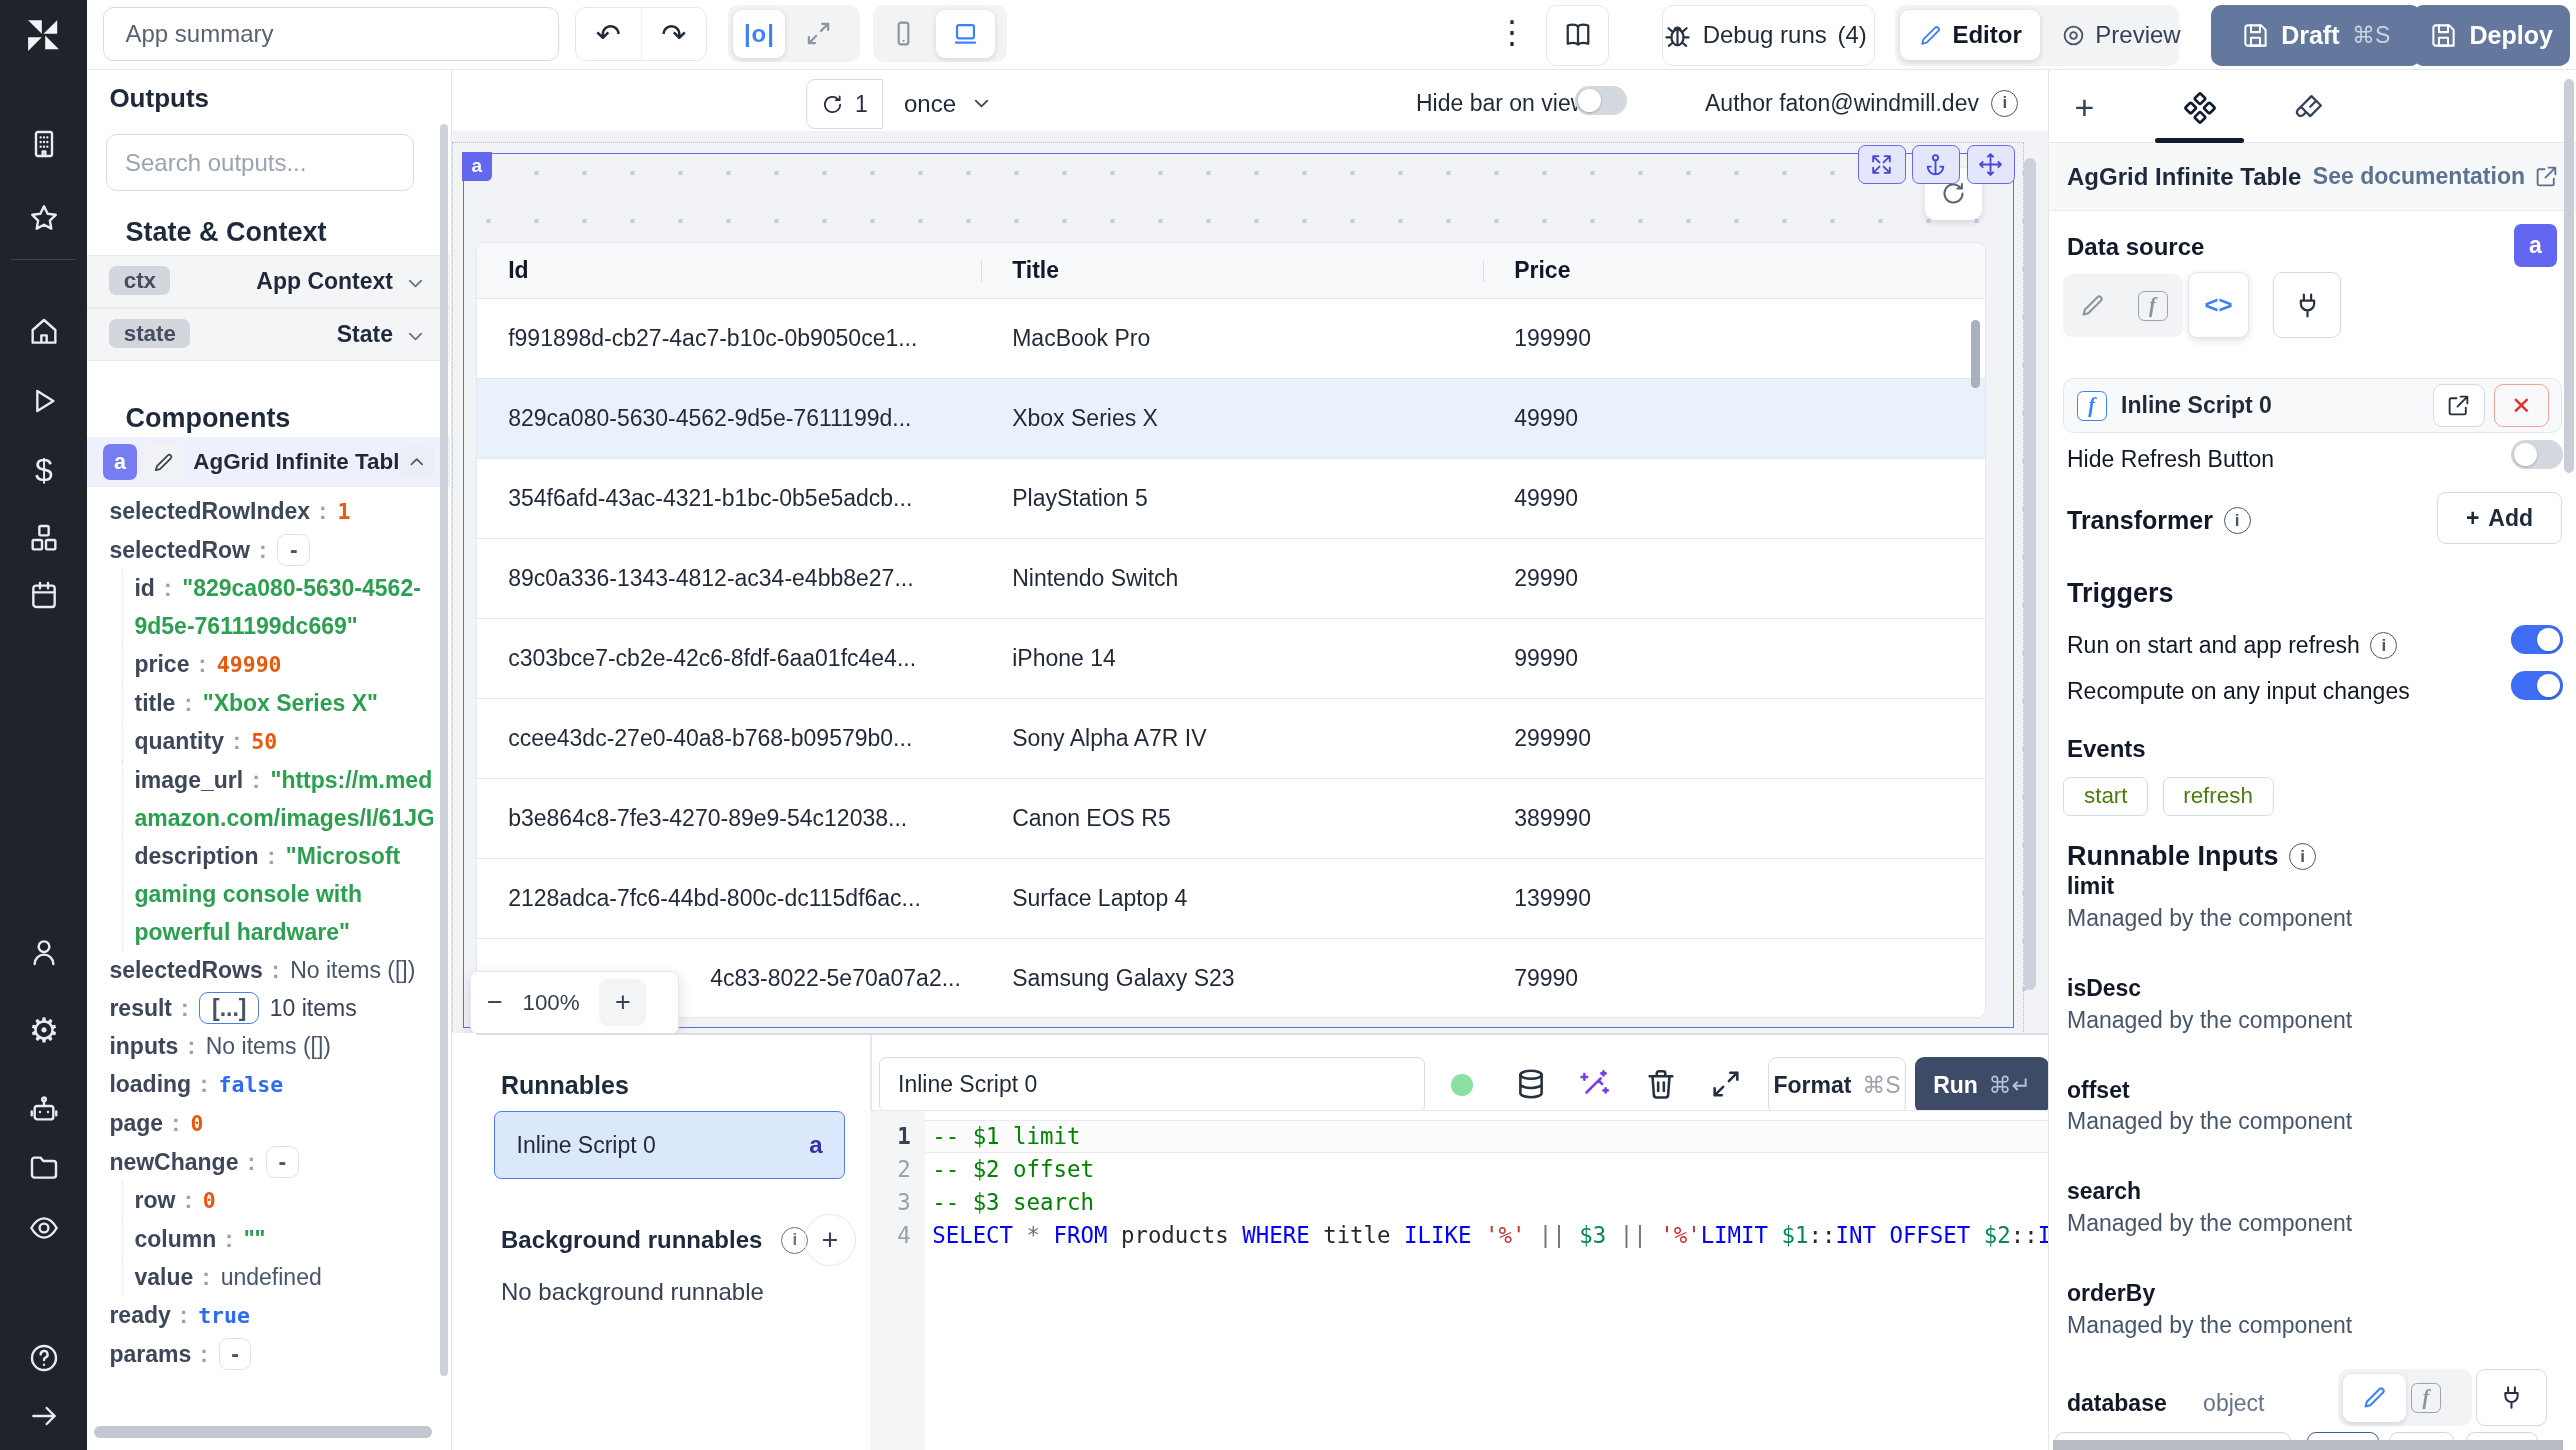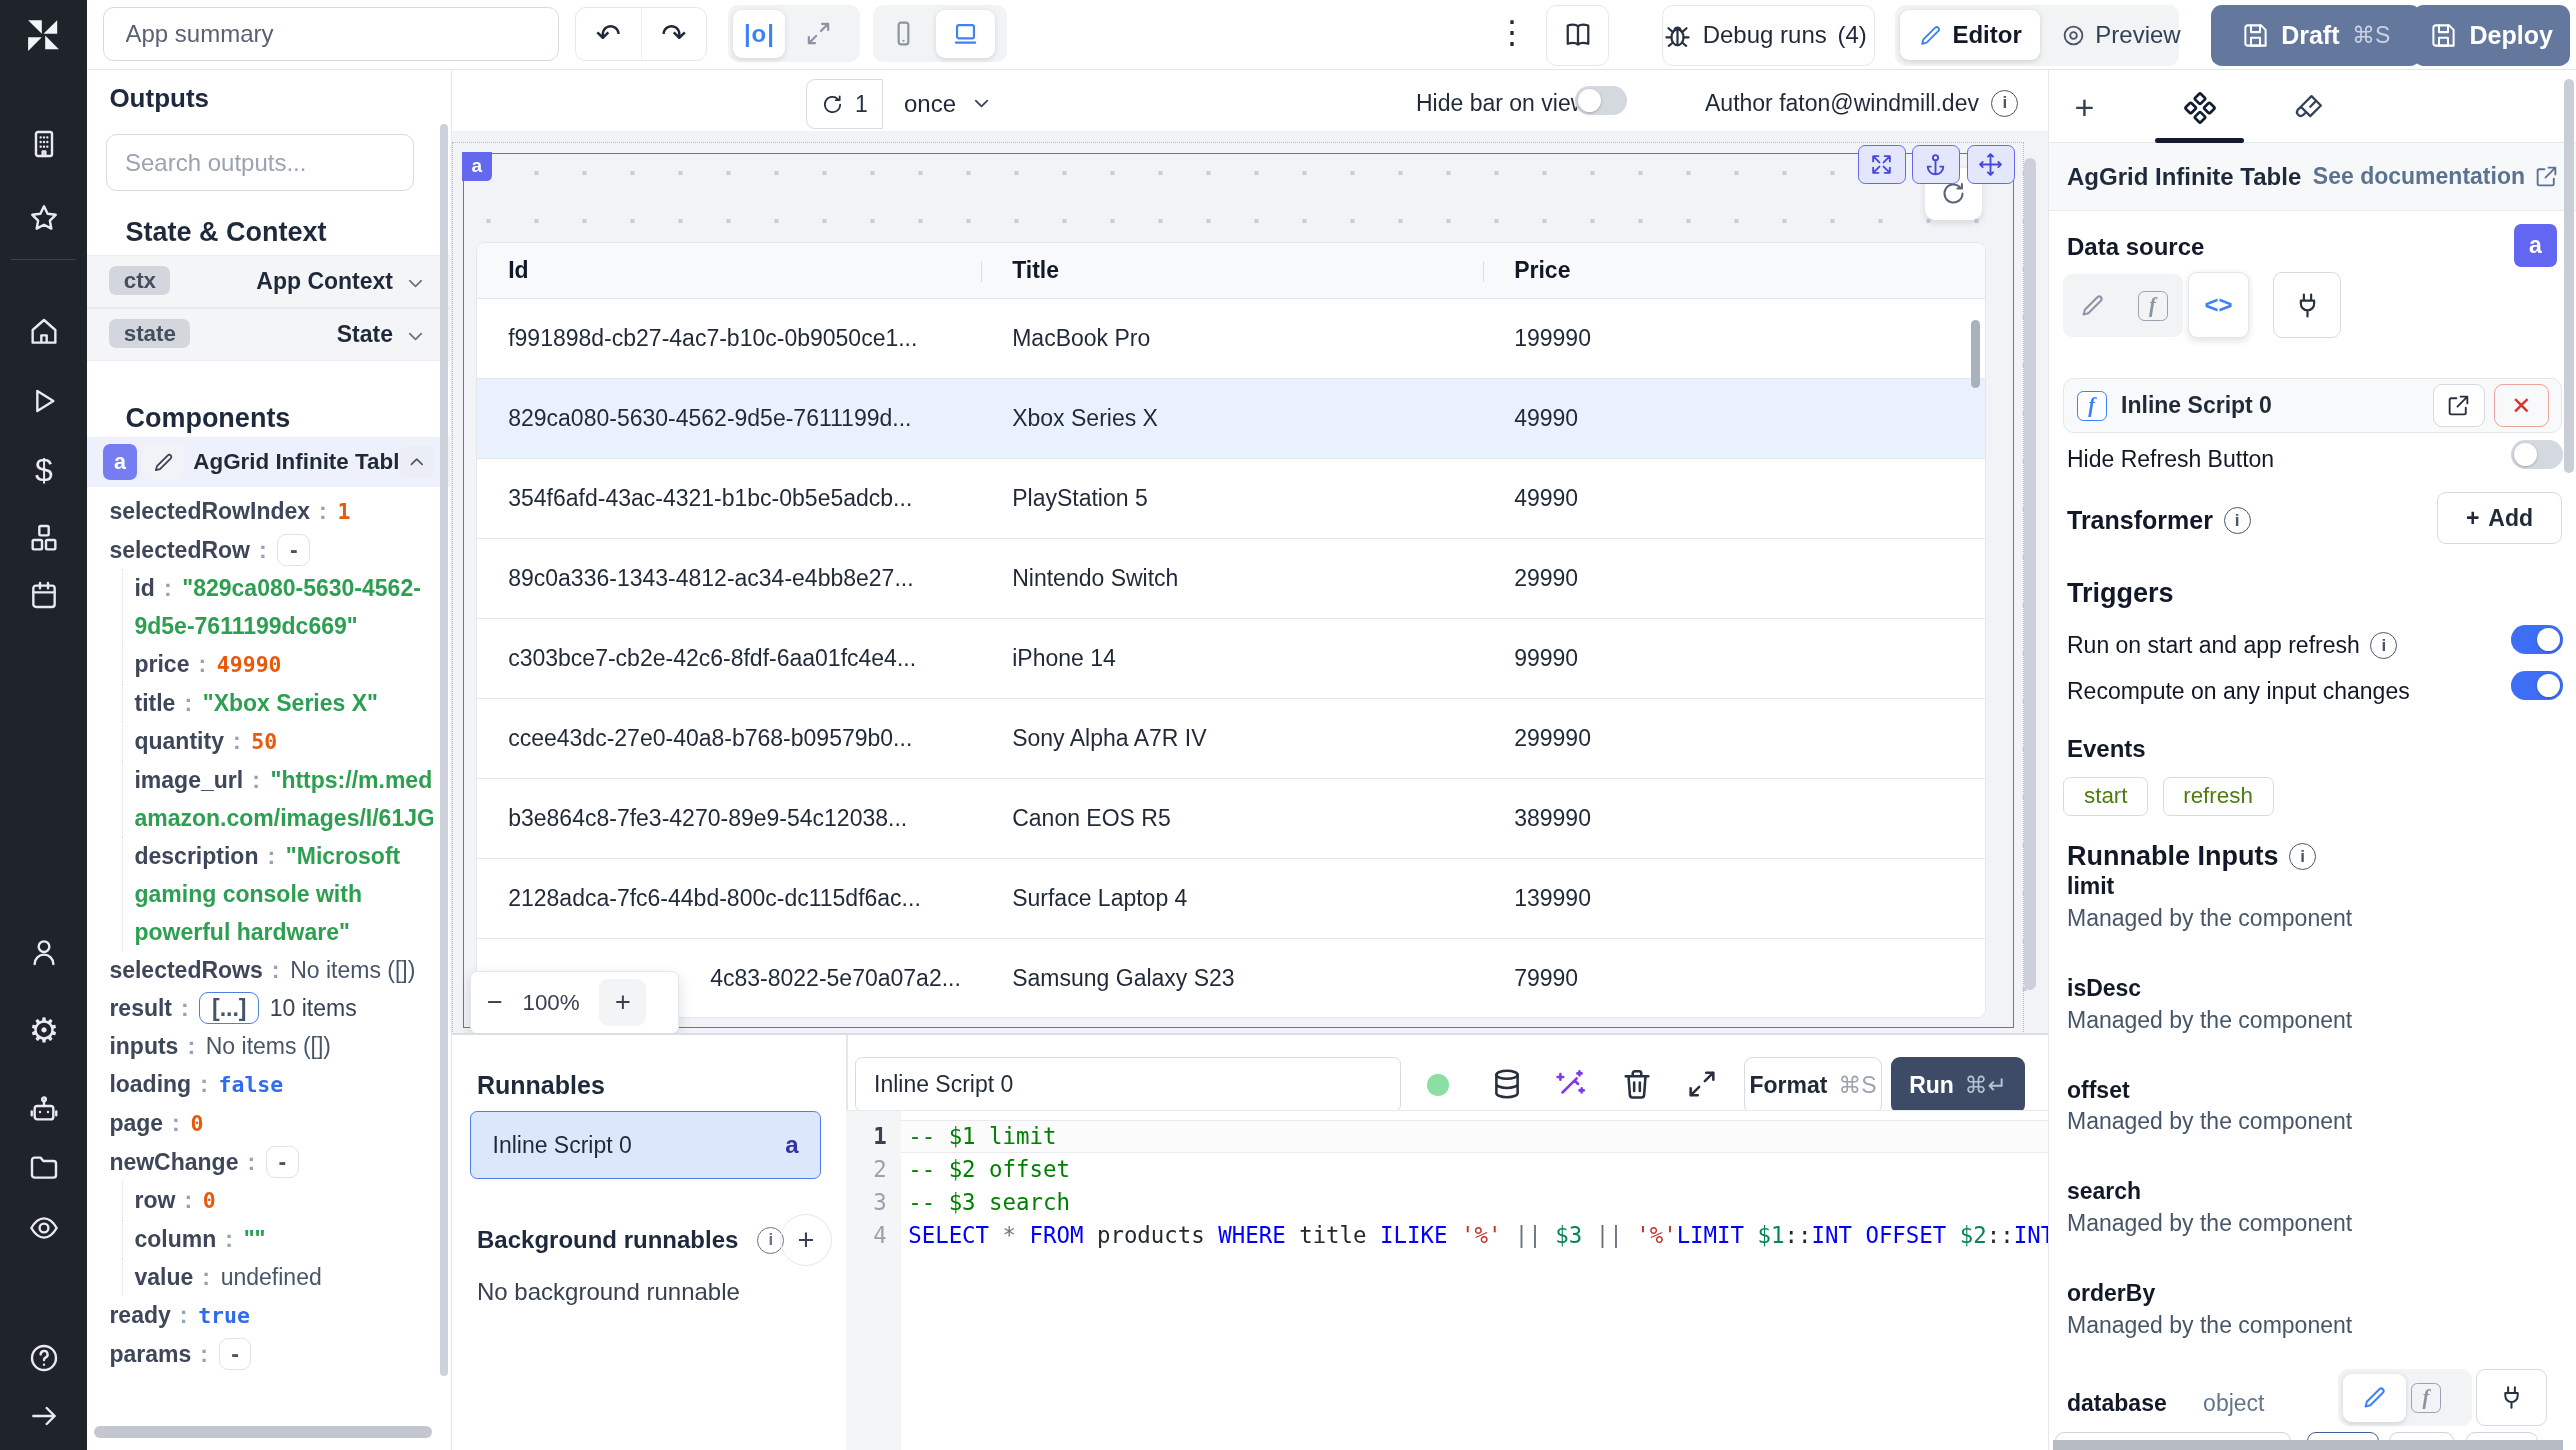--- a/index.html
+++ b/index.html
@@ -98,21 +98,21 @@
   .gbody .cell { padding-left:31px; white-space:nowrap; overflow:hidden; }
   .gbody .trow.shift .cell.cid { padding-left:233px; }
   .gt-scroll { position:absolute; right:5.4px; top:77px; width:9px; height:68px; background:#a9b1bd; border-radius:4.5px; }
   .zoomctl { position:absolute; left:18px; top:840px; width:209px; height:63px; background:#fff; border:0.9px solid #e4e7ec; border-radius:7.2px; box-shadow:0 5.4px 14.3px rgba(15,23,42,.14); display:flex; align-items:center; padding:0 16px; gap:19.7px; z-index:4; }
   .zoomctl .zbtn { font-size:27px; color:#374151; cursor:pointer; }
   .zoomctl .zlevel { font-size:22.4px; color:#374151; }
   .zoomctl .zplus { width:47px; height:47px; background:#f3f4f6; border-radius:9px; display:flex; align-items:center; justify-content:center; }
   .cv-scroll { position:absolute; left:1572px; top:27px; width:11.6px; height:832px; background:#cbd0da; border-radius:6.3px; }
 
   
-  .bottompanel { position:absolute; left:452px; top:1033px; width:1597px; height:418px; background:#fff; border-top:2.7px solid #dadee4; z-index:3; }
+  .bottompanel { position:absolute; left:476px; top:1033px; width:1597px; height:418px; background:#fff; border-top:2.7px solid #dadee4; z-index:3; }
   .bp-title { position:absolute; left:25px; top:36px; font-size:25px; font-weight:bold; color:#1e293b; }
   .run-item { position:absolute; left:18px; top:76px; width:351px; height:68px; background:#dbe7fb; border:1.8px solid #4c7ce8; border-radius:7.2px; display:flex; align-items:center; justify-content:space-between; padding:0 21.5px; cursor:pointer; }
   .run-item .nm { font-size:23px; color:#1f2937; }
   .run-item .ab { font-size:24px; font-weight:bold; color:#3730a3; }
   .bg-run { position:absolute; left:25px; top:191px; font-size:24px; font-weight:bold; color:#1e293b; display:flex; align-items:center; gap:19px; }
   .bg-add { position:absolute; left:328px; top:179px; width:52px; height:52px; border:1.8px solid #e5e7eb; border-radius:50%; display:flex; align-items:center; justify-content:center; font-size:29px; color:#374151; cursor:pointer; }
   .bg-empty { position:absolute; left:25px; top:243px; font-size:24px; color:#374151; }
   .bp-div { position:absolute; left:394px; top:0; width:1.8px; height:418px; background:#e5e7eb; }
   .ed-name { position:absolute; left:403px; top:22.4px; width:546px; height:55px; border:1.8px solid #d6dae1; border-radius:7.2px; padding:0 18px; font-size:23px; color:#1f2937; outline:none; }
   .ed-dot { position:absolute; left:975px; top:39px; width:21.5px; height:21.5px; border-radius:50%; background:#8bdfa2; }

